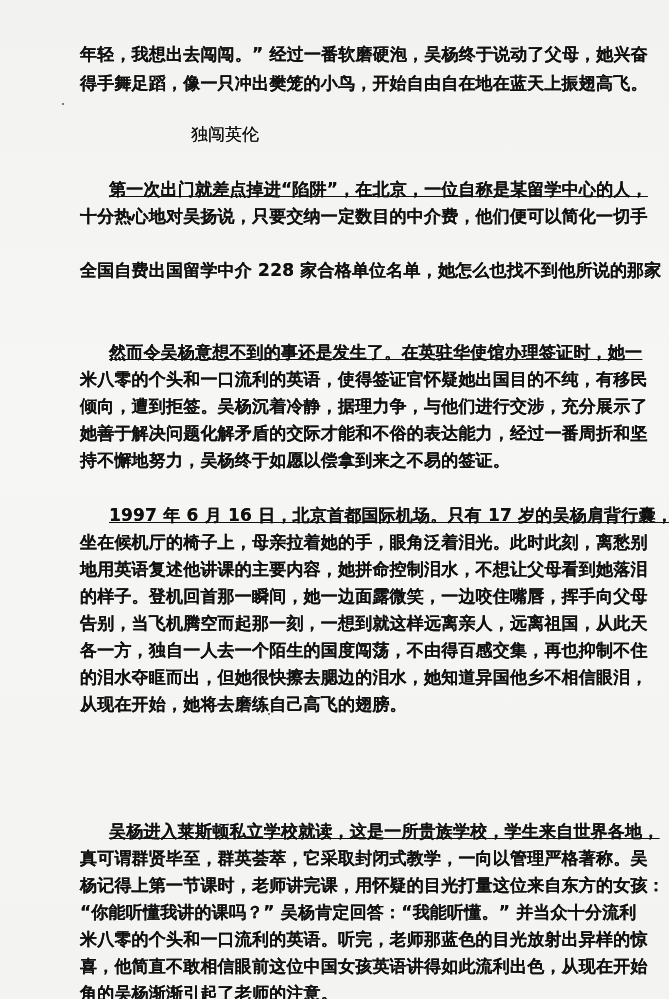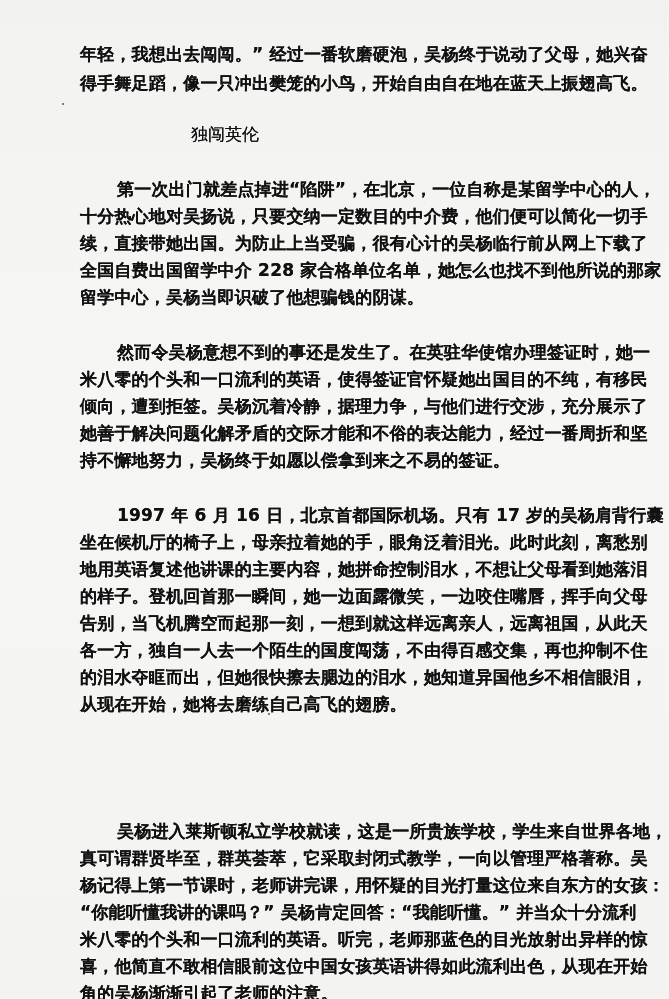--- a/index.html
+++ b/index.html
@@ -27,21 +27,21 @@
       left: 80px;
       width: 552px;
       font-size: 17px;
       line-height: 22px;
       height: 22px;
       white-space: nowrap;
       font-weight: bold;
       letter-spacing: 0.2px;
       text-shadow: 0 0 0.4px #222;
     }
-    .indent { left: 117px; width: 519px; }
+    .indent { left: 109px; width: 519px; text-decoration: underline; }
     .heading {
       position: absolute;
       left: 148px;
       font-size: 17px;
       line-height: 22px;
       font-weight: normal;
       text-shadow: 0 0 0.4px #222;
       margin-left: 43px;
     }
     .speck {
@@ -56,23 +56,21 @@
 
 <div class="page">
 
   <div class="line" style="top:43px">年轻，我想出去闯闯。” 经过一番软磨硬泡，吴杨终于说动了父母，她兴奋</div>
   <div class="line" style="top:72px">得手舞足蹈，像一只冲出樊笼的小鸟，开始自由自在地在蓝天上振翅高飞。</div>
 
   <div class="heading" style="top:123px">独闯英伦</div>
 
   <div class="line indent" style="top:178px">第一次出门就差点掉进“陷阱”，在北京，一位自称是某留学中心的人，</div>
   <div class="line" style="top:205px">十分热心地对吴扬说，只要交纳一定数目的中介费，他们便可以简化一切手</div>
-  <div class="line" style="top:232px">续，直接带她出国。为防止上当受骗，很有心计的吴杨临行前从网上下载了</div>
   <div class="line" style="top:259px">全国自费出国留学中介 228 家合格单位名单，她怎么也找不到他所说的那家</div>
-  <div class="line" style="top:286px">留学中心，吴杨当即识破了他想骗钱的阴谋。</div>
 
   <div class="line indent" style="top:341px">然而令吴杨意想不到的事还是发生了。在英驻华使馆办理签证时，她一</div>
   <div class="line" style="top:368px">米八零的个头和一口流利的英语，使得签证官怀疑她出国目的不纯，有移民</div>
   <div class="line" style="top:422px">她善于解决问题化解矛盾的交际才能和不俗的表达能力，经过一番周折和坚</div>
   <div class="line" style="top:395px">倾向，遭到拒签。吴杨沉着冷静，据理力争，与他们进行交涉，充分展示了</div>
   <div class="line" style="top:449px">持不懈地努力，吴杨终于如愿以偿拿到来之不易的签证。</div>
 
   <div class="line indent" style="top:504px">1997 年 6 月 16 日，北京首都国际机场。只有 17 岁的吴杨肩背行囊，</div>
   <div class="line" style="top:531px">坐在候机厅的椅子上，母亲拉着她的手，眼角泛着泪光。此时此刻，离愁别</div>
   <div class="line" style="top:558px">地用英语复述他讲课的主要内容，她拼命控制泪水，不想让父母看到她落泪</div>

